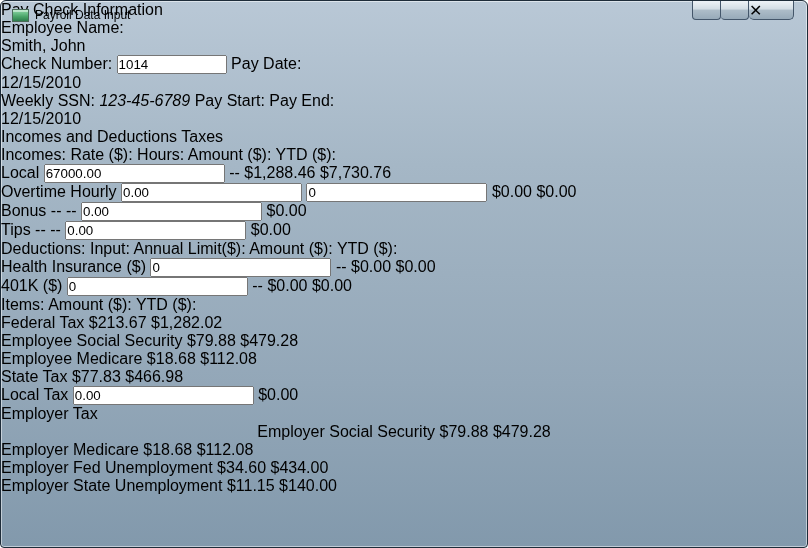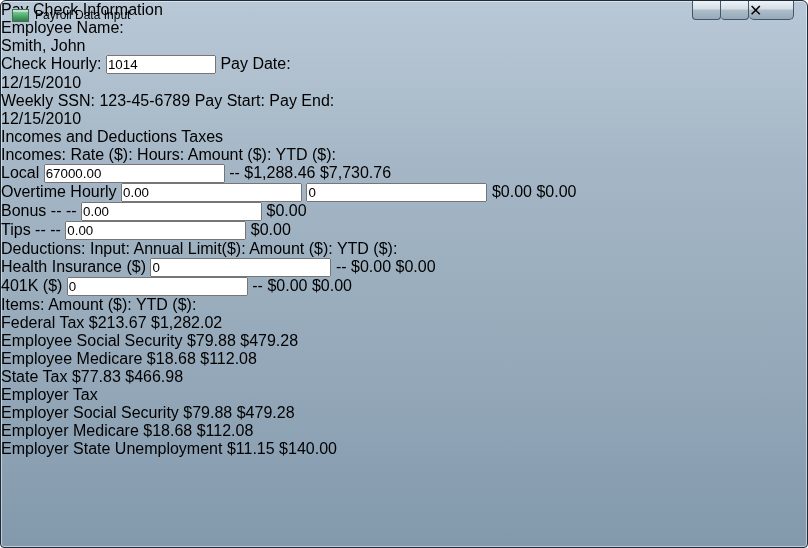--- a/index.html
+++ b/index.html
@@ -108,31 +108,31 @@
 
     
     <div class="group-pay">
       <span class="legend">Pay Check Information</span>
     </div>
     <span class="lbl" style="left:20px; top:22px;">Employee Name:</span>
     <div class="combo" style="left:120px; top:19px; width:132px;">
       <span class="sel hl">Smith, John</span>
       <span class="arrow-btn"><span class="tri"></span></span>
     </div>
-    <span class="lbl" style="left:260px; top:22px;">Check Hourly:</span>
+    <span class="lbl" style="left:260px; top:22px;">Check Number:</span>
     <input class="tbox gray" style="left: 337px; top: 19px; width: 110px;" value="1014">
     <span class="lbl" style="left:466px; top:22px;">Pay Date:</span>
     <div class="combo" style="left:540px; top:19px; width:88px;">
       <span class="sel">12/15/2010</span>
       <span class="arrow-btn"><span class="tri"></span></span>
     </div>
     <span class="weekly">Weekly</span>
 
     <span class="lbl" style="left:20px; top:46px;margin-top:12px;">SSN:</span>
-    <span class="lbl" style="left:120px; top:46px;">123-45-6789</span>
+    <span class="lbl" style="left:120px; top:46px;font-style:italic;">123-45-6789</span>
     <span class="lbl" style="left:260px; top:46px;">Pay Start:</span>
     <span class="lbl" style="left:466px; top:46px;">Pay End:</span>
     <div class="combo" style="left:540px; top:43px; width:88px;">
       <span class="sel">12/15/2010</span>
       <span class="arrow-btn"><span class="tri"></span></span>
     </div>
 
     
     <div class="band">
       <span style="left:8px;">Incomes and Deductions</span>
@@ -220,32 +220,42 @@
       <div class="row" style="top:58px;">
         <span class="cell tc1">Employee Medicare</span>
         <span class="cell tc2">$18.68</span>
         <span class="cell tc3">$112.08</span>
       </div>
       <div class="row" style="top:74px;">
         <span class="cell tc1">State Tax</span>
         <span class="cell tc2">$77.83</span>
         <span class="cell tc3">$466.98</span>
       </div>
+      <div class="row" style="top:90px;">
+        <span class="cell tc1">Local Tax</span>
+        <input style="left: 177px;" value="0.00">
+        <span class="cell tc3">$0.00</span>
+      </div>
       <div class="emp-title">Employer Tax</div>
       <div class="emp-line"></div>
-      <div class="row" style="top:119px;">
+      <div class="row" style="top:119px;text-align:center;">
         <span class="cell tc1">Employer Social Security</span>
         <span class="cell tc2">$79.88</span>
         <span class="cell tc3">$479.28</span>
       </div>
       <div class="row" style="top:136px;">
         <span class="cell tc1">Employer Medicare</span>
         <span class="cell tc2">$18.68</span>
         <span class="cell tc3">$112.08</span>
       </div>
+      <div class="row" style="top:152px;">
+        <span class="cell tc1">Employer Fed Unemployment</span>
+        <span class="cell tc2">$34.60</span>
+        <span class="cell tc3">$434.00</span>
+      </div>
       <div class="row" style="top:166px;">
         <span class="cell tc1">Employer State Unemployment</span>
         <span class="cell tc2">$11.15</span>
         <span class="cell tc3">$140.00</span>
       </div>
     </div>
 
     
     
 

